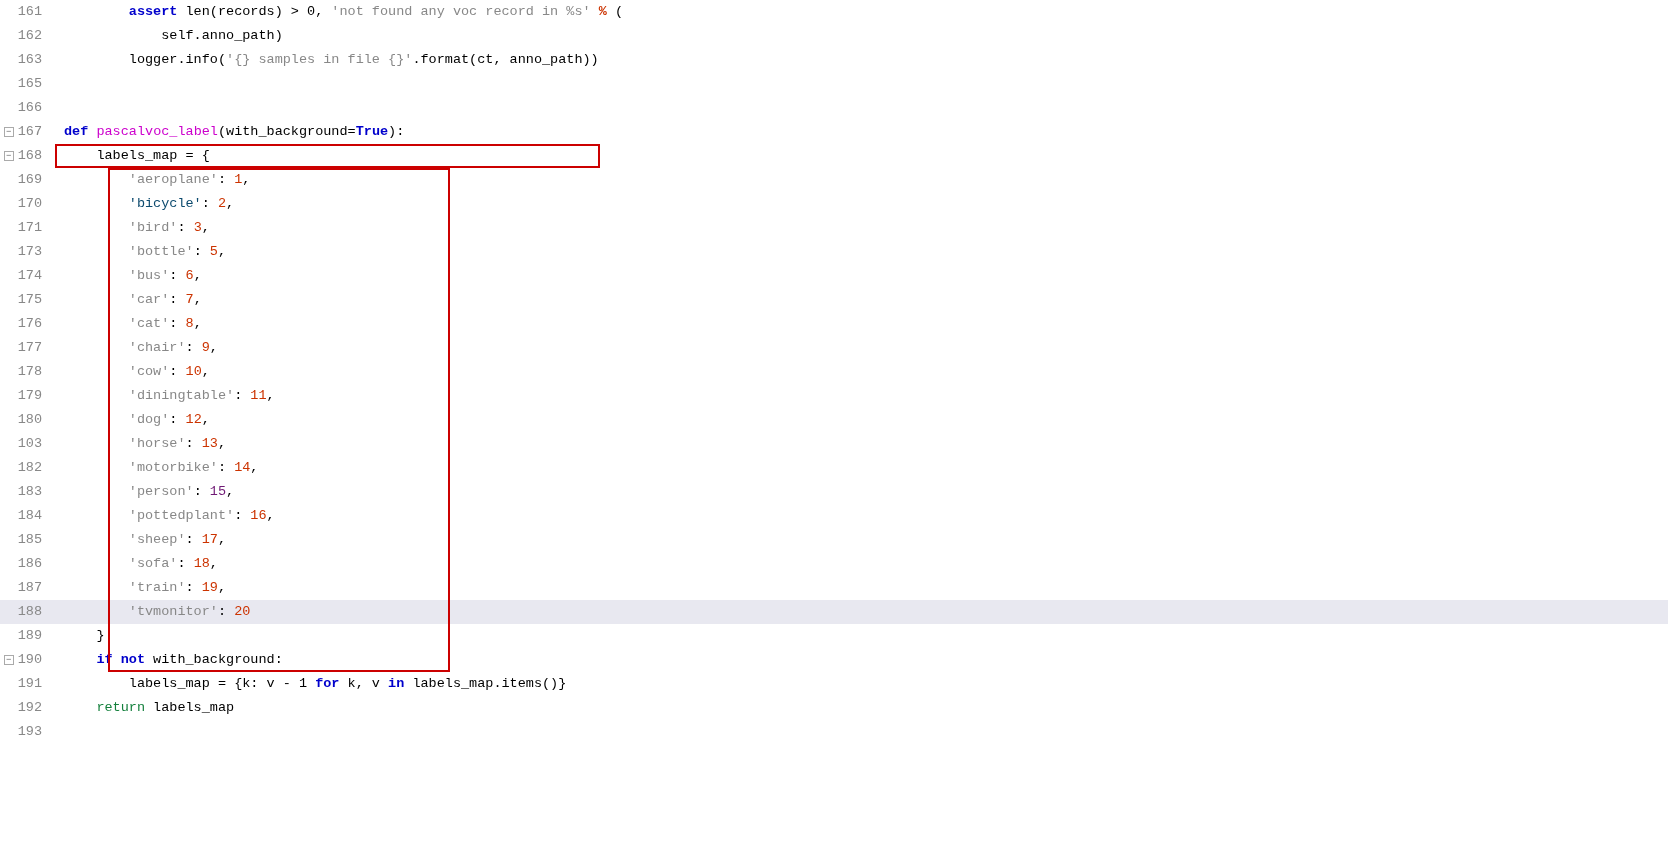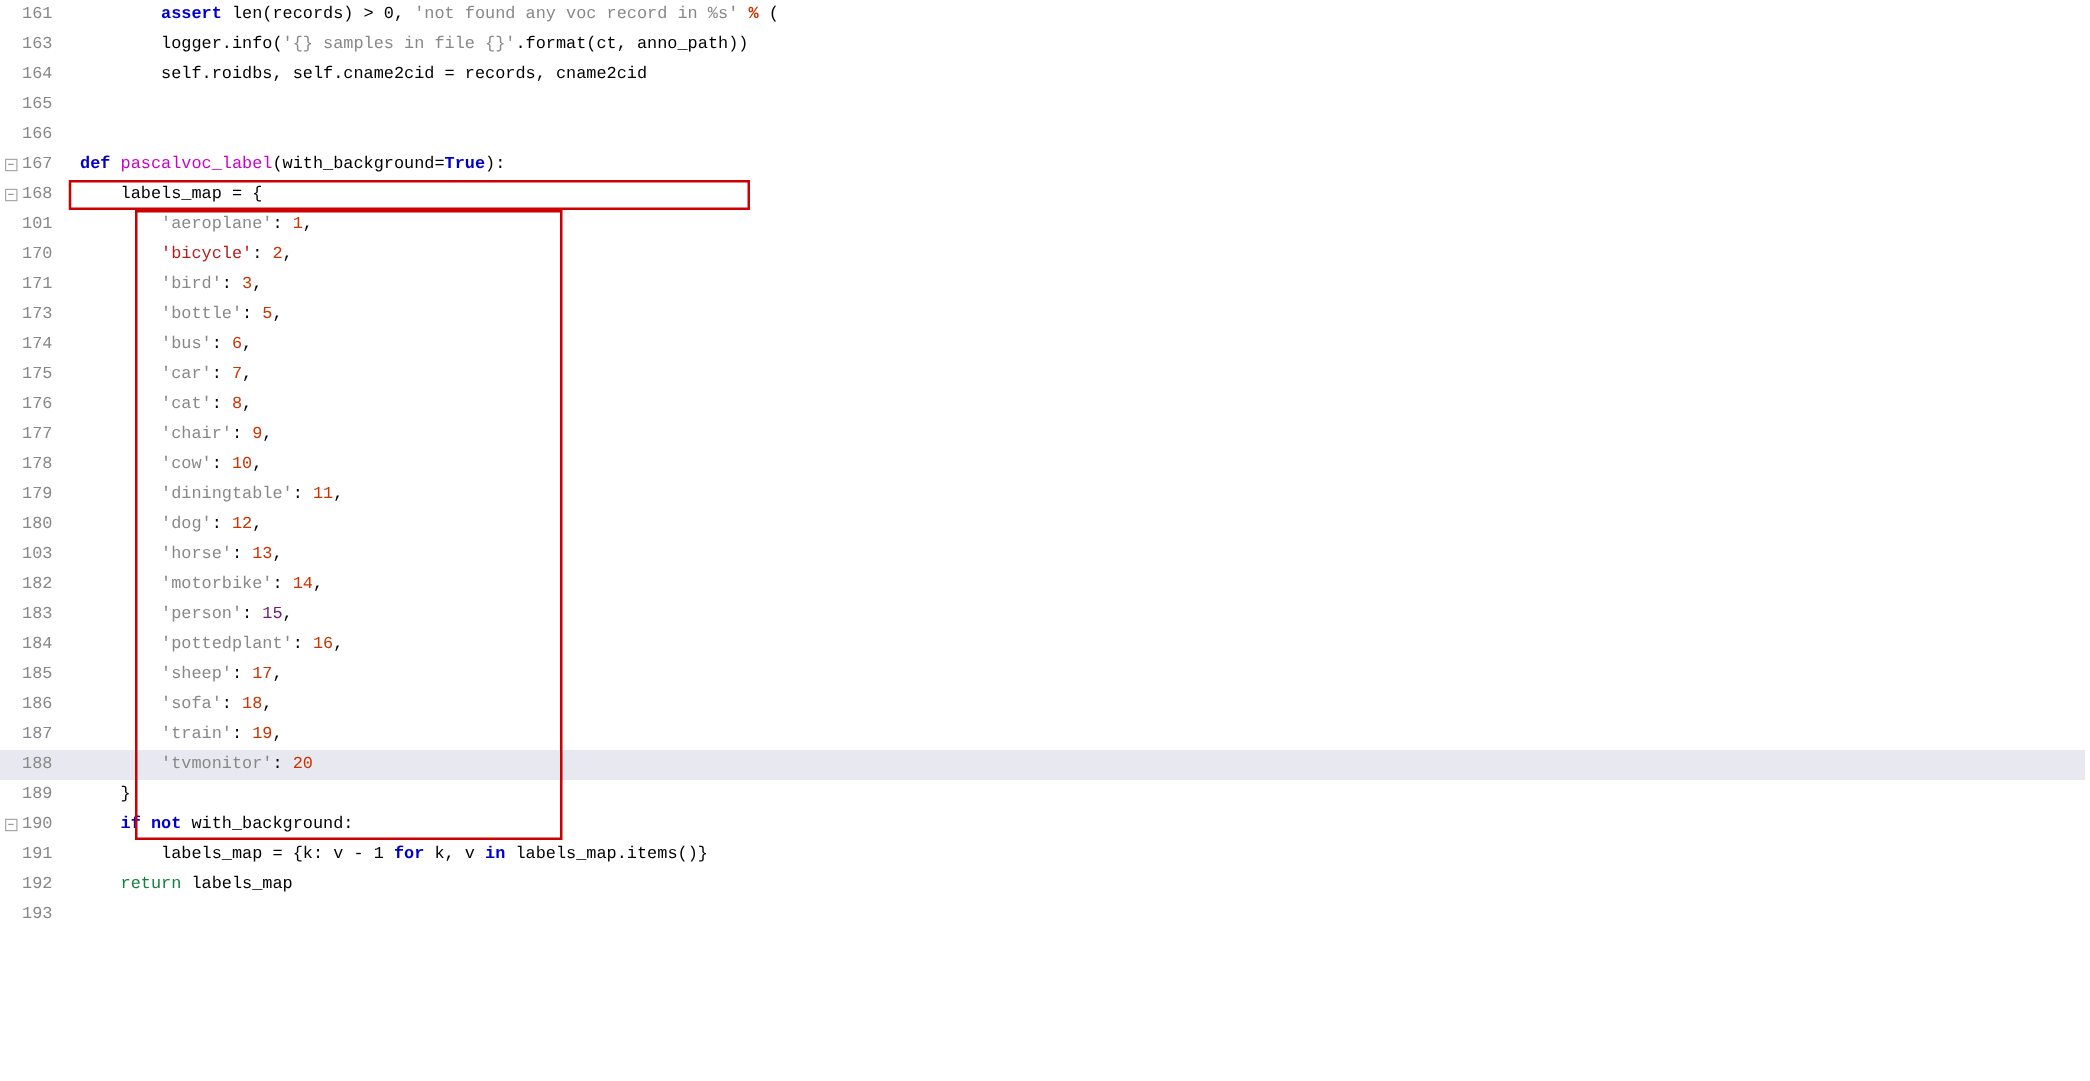--- a/index.html
+++ b/index.html
@@ -82,31 +82,31 @@
 
 <div class="code-line">
       <div class="line-number">
         <span>161</span>
       </div>
       <div style="width: 8px; min-width: 8px; border-right: 1px solid rgb(221, 221, 238);"></div>
       <div class="line-content">        <span style="color:#0000cc;font-weight:bold">assert</span> len(records) &gt; 0, <span style="color:#888888">'not found any voc record in %s'</span> <span style="color:#cc3300;font-weight:bold">%</span> (</div>
     </div>
     <div class="code-line">
       <div class="line-number">
+        <span>162</span>
+      </div>
+      <div style="width: 8px; min-width: 8px; border-right: 1px solid rgb(221, 221, 238);"></div>
+      <div class="line-content">            self.anno_path)</div>
+    </div>
+    <div class="code-line">
+      <div class="line-number">
         <span>163</span>
       </div>
       <div style="width: 8px; min-width: 8px; border-right: 1px solid rgb(221, 221, 238);"></div>
       <div class="line-content">        logger.info(<span style="color:#888888">'{} samples in file {}'</span>.format(ct, anno_path))</div>
-    </div>
-    <div class="code-line">
-      <div class="line-number">
-        <span>164</span>
-      </div>
-      <div style="width: 8px; min-width: 8px; border-right: 1px solid rgb(221, 221, 238);"></div>
-      <div class="line-content">        self.roidbs, self.cname2cid = records, cname2cid</div>
     </div>
     <div class="code-line">
       <div class="line-number">
         <span>165</span>
       </div>
       <div style="width: 8px; min-width: 8px; border-right: 1px solid rgb(221, 221, 238);"></div>
       <div class="line-content"></div>
     </div>
     <div class="code-line">
       <div class="line-number">
@@ -126,31 +126,31 @@
     <div class="code-line">
       <div class="line-number">
         <span class="fold-icon">−</span>
         <span>168</span>
       </div>
       <div style="width: 8px; min-width: 8px; border-right: 1px solid rgb(221, 221, 238);"></div>
       <div class="line-content">    labels_map = {</div>
     </div>
     <div class="code-line">
       <div class="line-number">
-        <span>101</span>
+        <span>169</span>
       </div>
       <div style="width: 8px; min-width: 8px; border-right: 1px solid rgb(221, 221, 238);"></div>
       <div class="line-content">        <span style="color:#888888">'aeroplane'</span>: <span style="color:#cc3300">1</span>,</div>
     </div>
     <div class="code-line">
       <div class="line-number">
         <span>170</span>
       </div>
       <div style="width: 8px; min-width: 8px; border-right: 1px solid rgb(221, 221, 238);"></div>
-      <div class="line-content">        <span style="color:#b91c1c">'bicycle'</span>: <span style="color:#cc3300">2</span>,</div>
+      <div class="line-content">        <span style="color:#0c4a6e">'bicycle'</span>: <span style="color:#cc3300">2</span>,</div>
     </div>
     <div class="code-line">
       <div class="line-number">
         <span>171</span>
       </div>
       <div style="width: 8px; min-width: 8px; border-right: 1px solid rgb(221, 221, 238);"></div>
       <div class="line-content">        <span style="color:#888888">'bird'</span>: <span style="color:#cc3300">3</span>,</div>
     </div>
     <div class="code-line">
       <div class="line-number">

